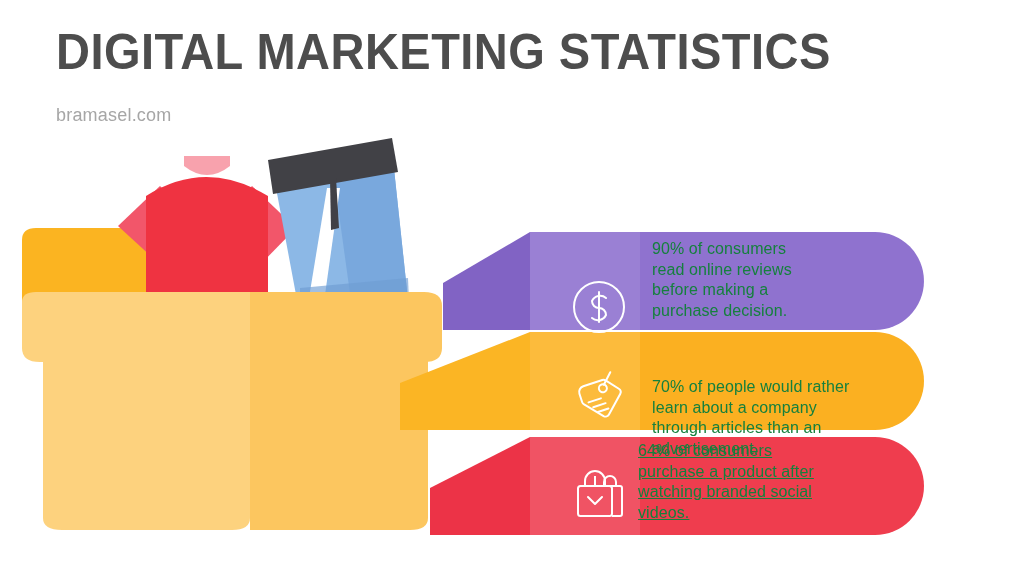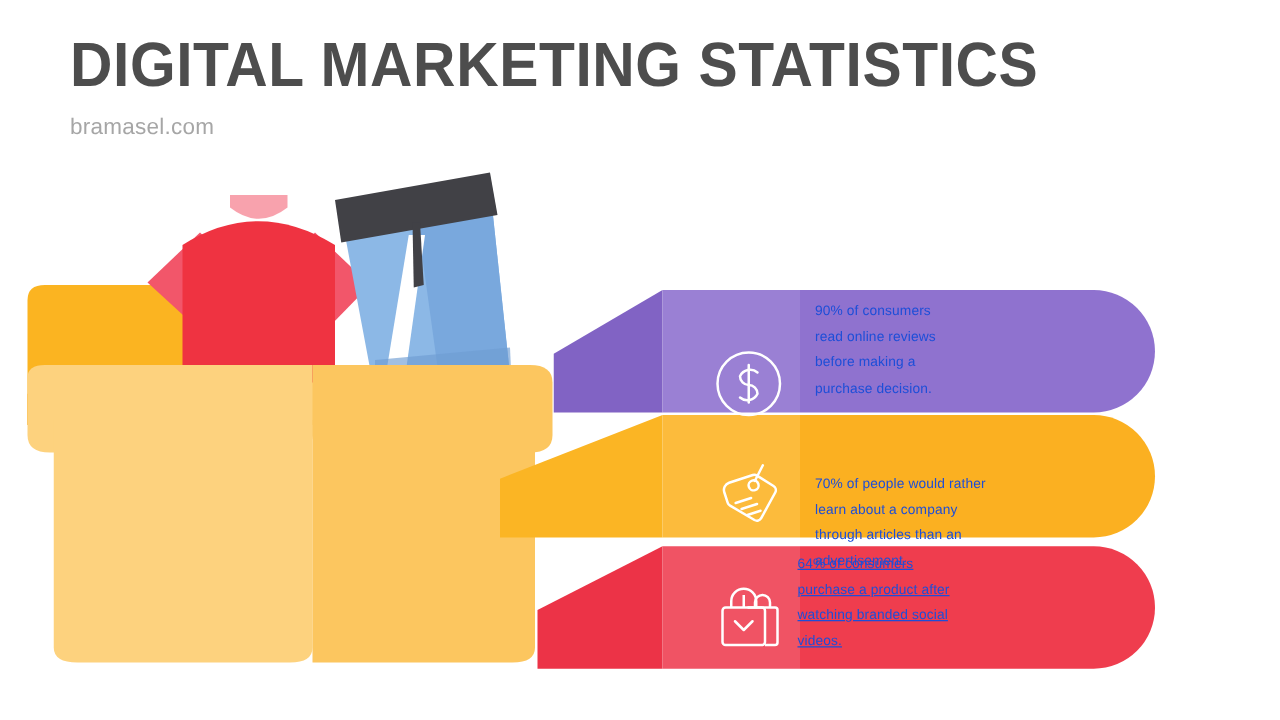--- a/index.html
+++ b/index.html
@@ -32,21 +32,21 @@
     letter-spacing: 0.5px;
     transform: scaleX(0.94);
     transform-origin: left center;
     white-space: nowrap;
     margin: 0;
   }
   #site-url {
     font-size: 18px;
     line-height: 22px;
     color: #a6a6a6;
-    margin-top: 10px;
+    margin-top: 24px;
     letter-spacing: 0.2px;
   }
 
   
   #illustration {
     position: absolute;
     left: 0;
     top: 130px;
     width: 520px;
     height: 420px;
@@ -59,22 +59,22 @@
     left: 0;
     top: 0;
     width: 1024px;
     height: 576px;
     pointer-events: none;
   }
   .ribbon svg { display: block; }
 
   .stat-text {
     position: absolute;
-    color: #1d4ed8;
-    font-size: 11px;
+    color: #15803d;
+    font-size: 16px;
     line-height: 20.5px;
     letter-spacing: 0.1px;
     width: 250px;
     white-space: pre-line;
   }
   #stat-text-0 { left: 652px; top: 239px; }
   #stat-text-1 { left: 652px; top: 341px; margin-top: 36px; }
   #stat-text-2 { left: 638px; top: 441px; text-decoration: underline; }
 
   .icon-wrap {

